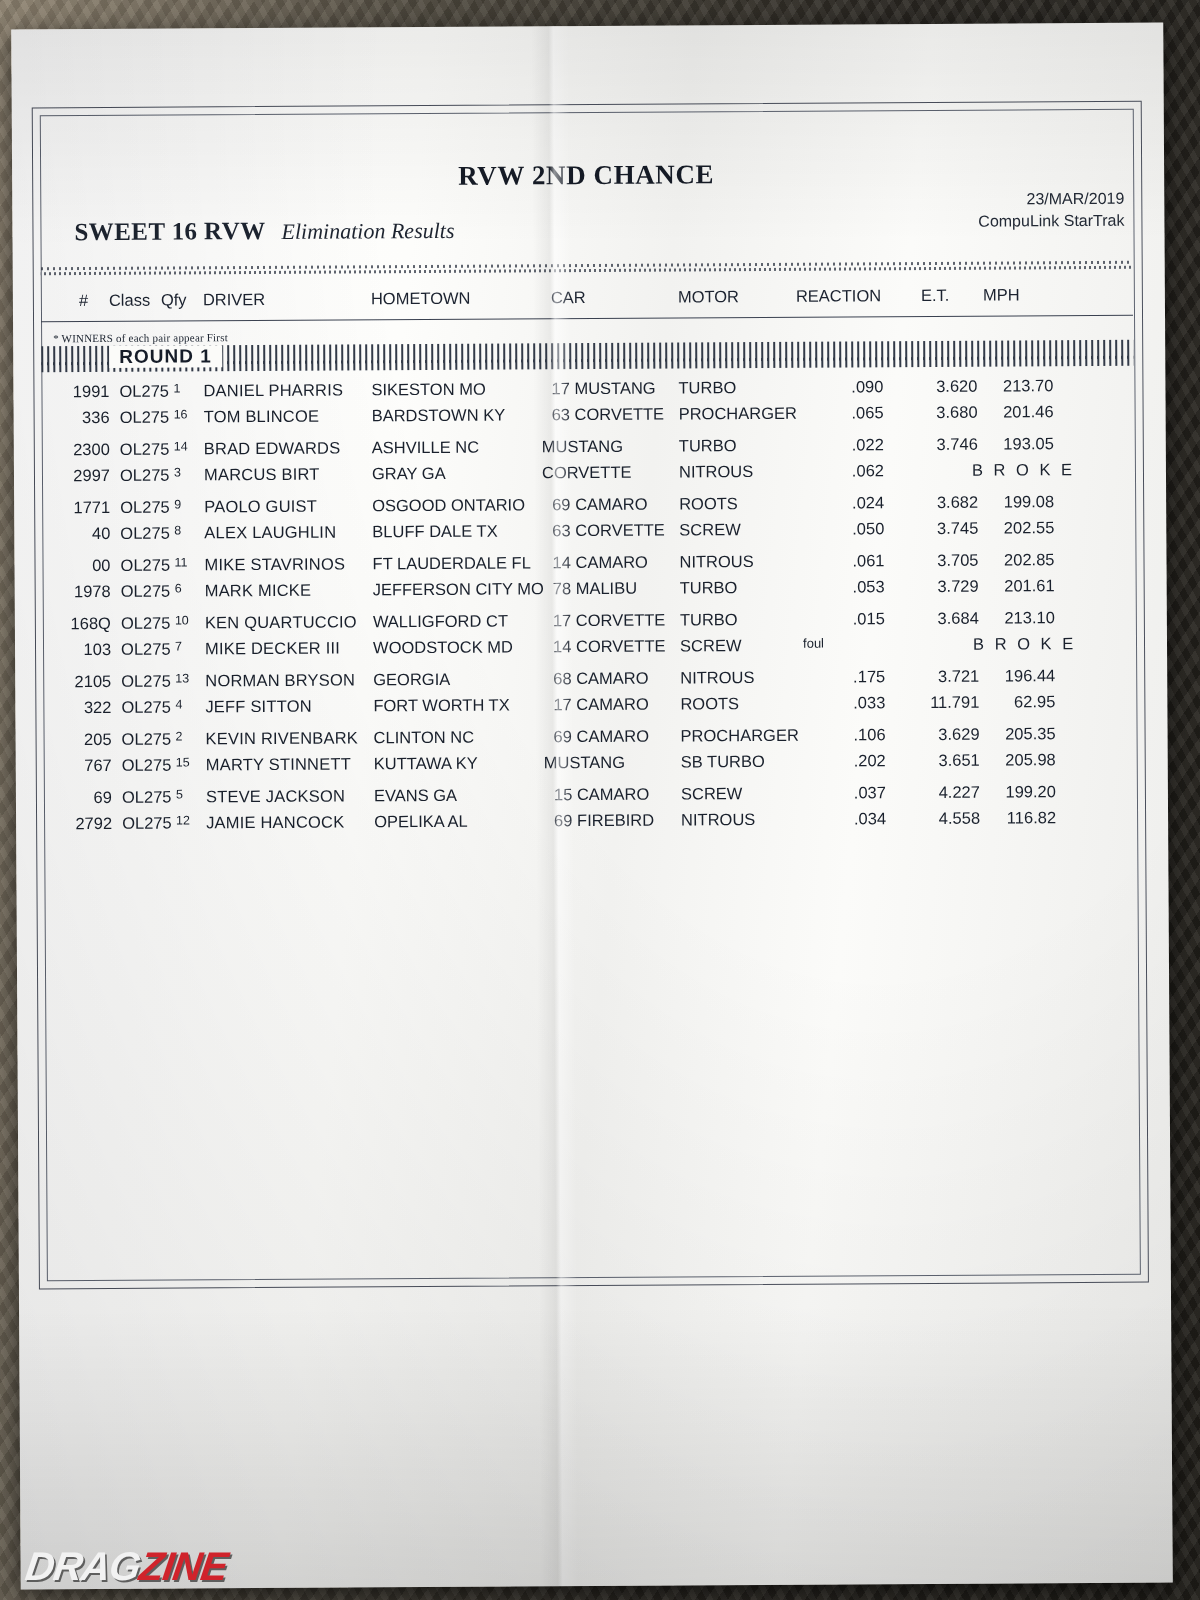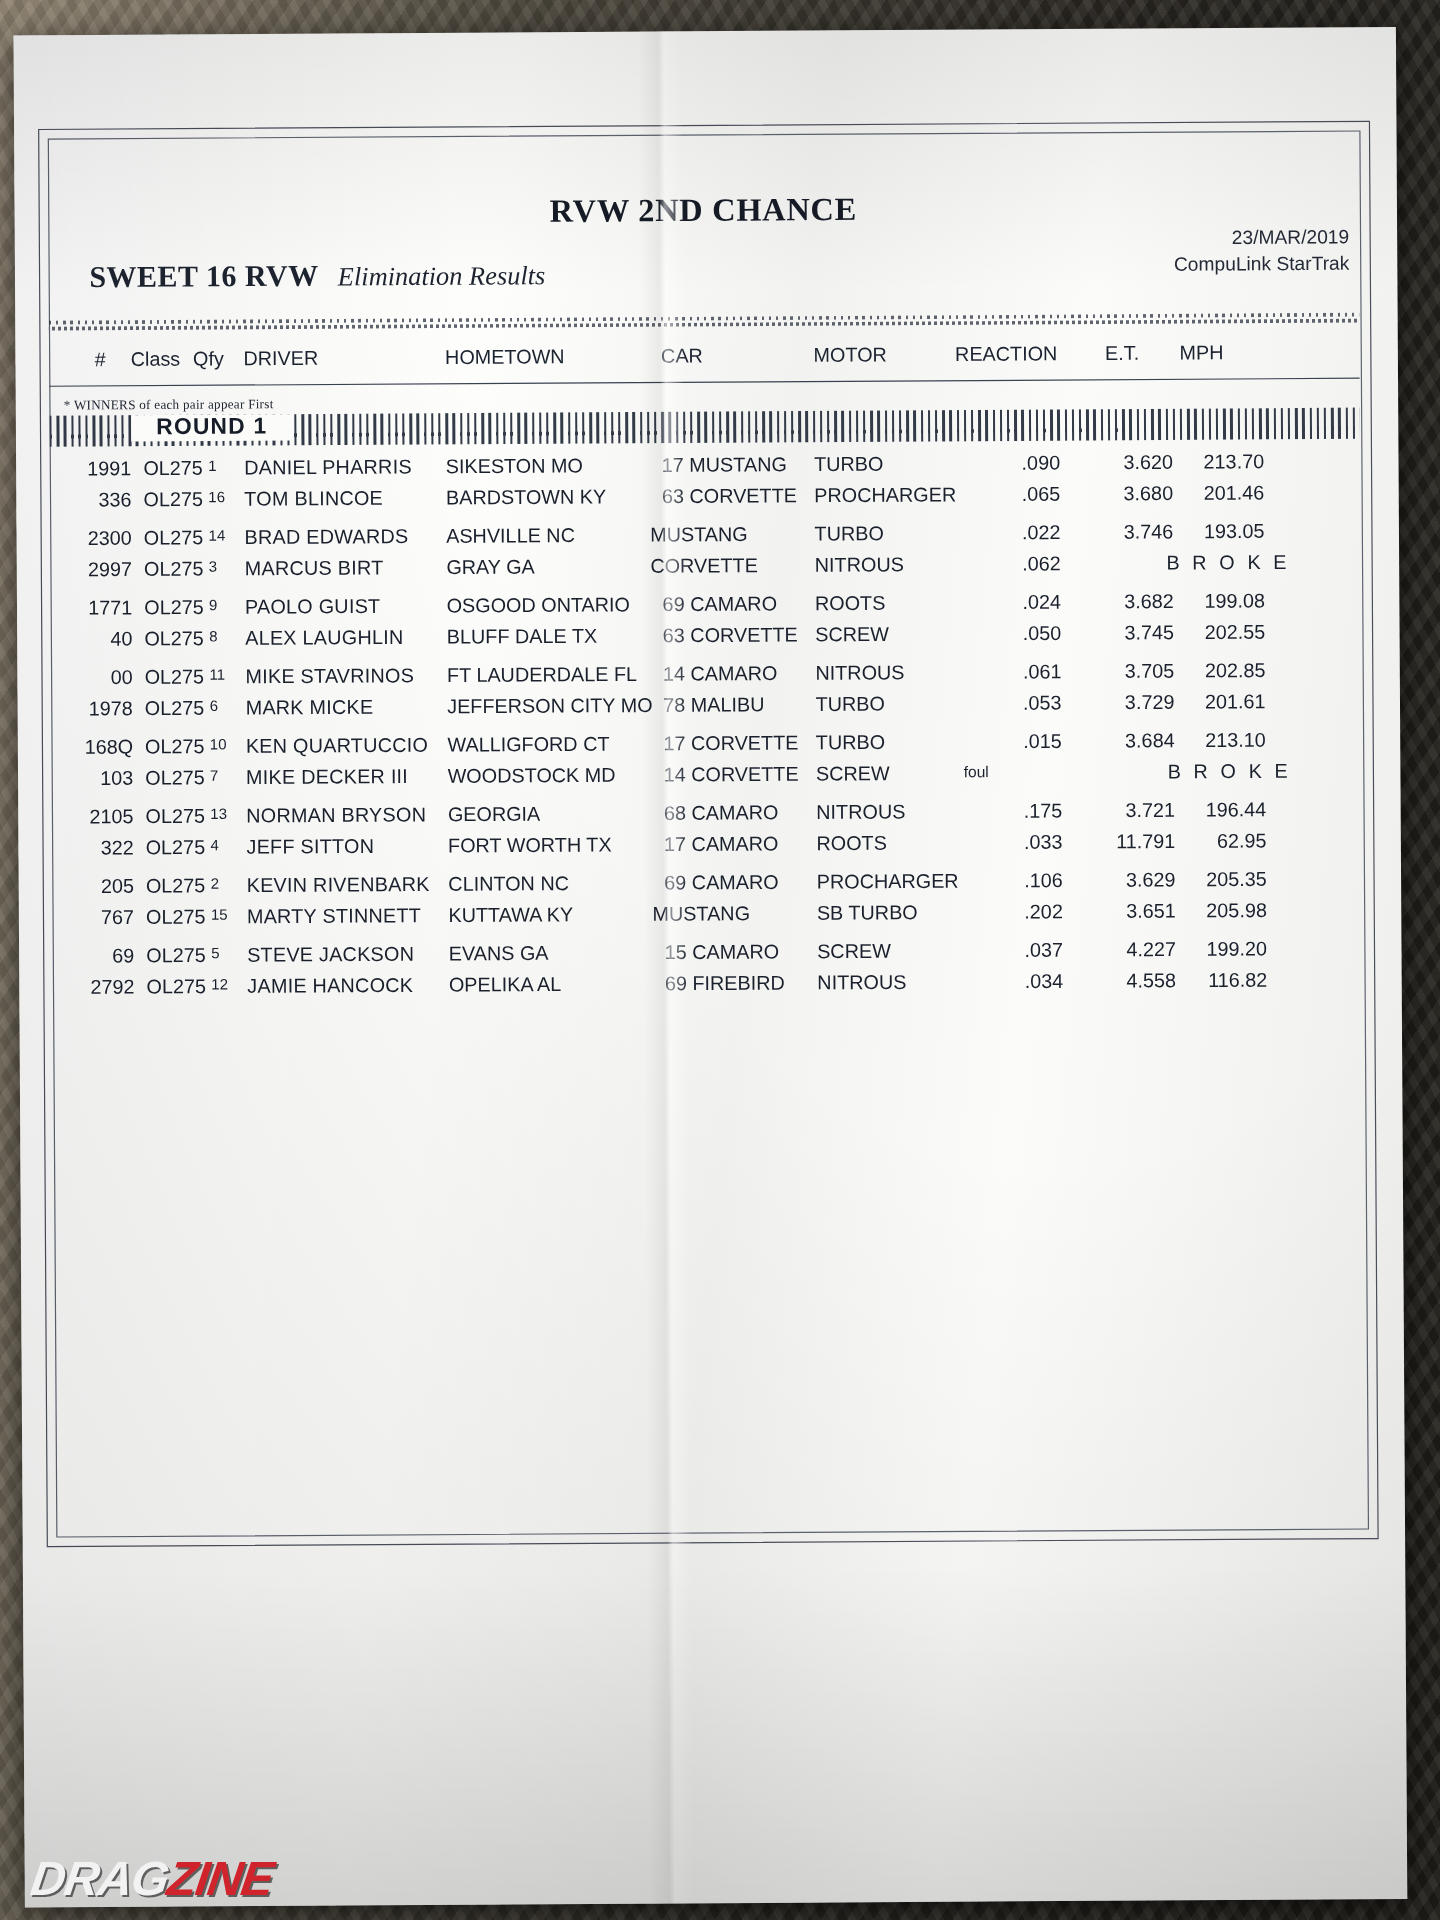--- a/index.html
+++ b/index.html
@@ -173,21 +173,21 @@
   .round-band::after {
     content: "";
     position: absolute;
     left: 0; right: 0; top: 16px; height: 3px;
     background-image: repeating-linear-gradient(90deg, #333b49 0 2px, rgba(0,0,0,0) 2px 6px);
   }
   .round-label {
     position: absolute;
     left: 68px; top: 0px;
     background: #fbfbf9;
-    padding: 0 21px;
+    padding: 0 10px;
     font-family: "Liberation Sans", sans-serif;
     font-weight: bold;
     font-size: 19px;
     letter-spacing: 1px;
     color: #161d29;
     z-index: 2;
   }
 
   
   .pairs { position: relative; margin-top: 10px; }

